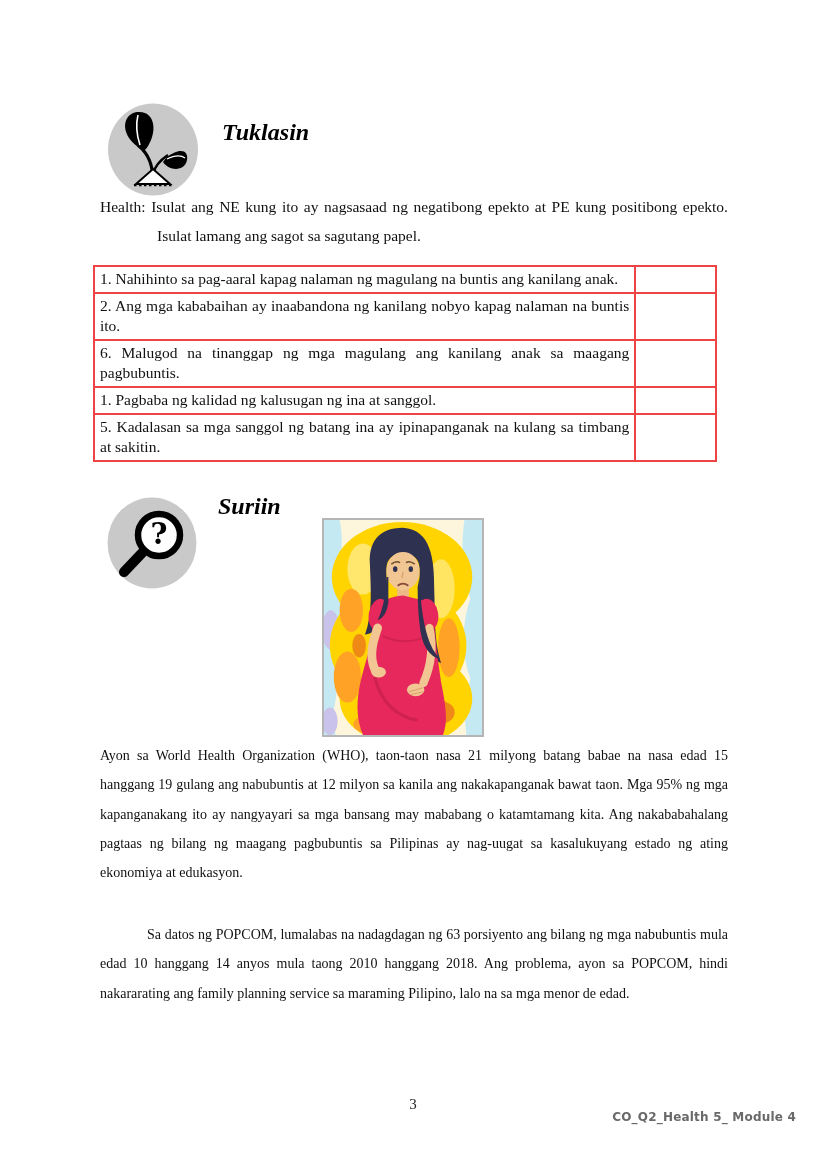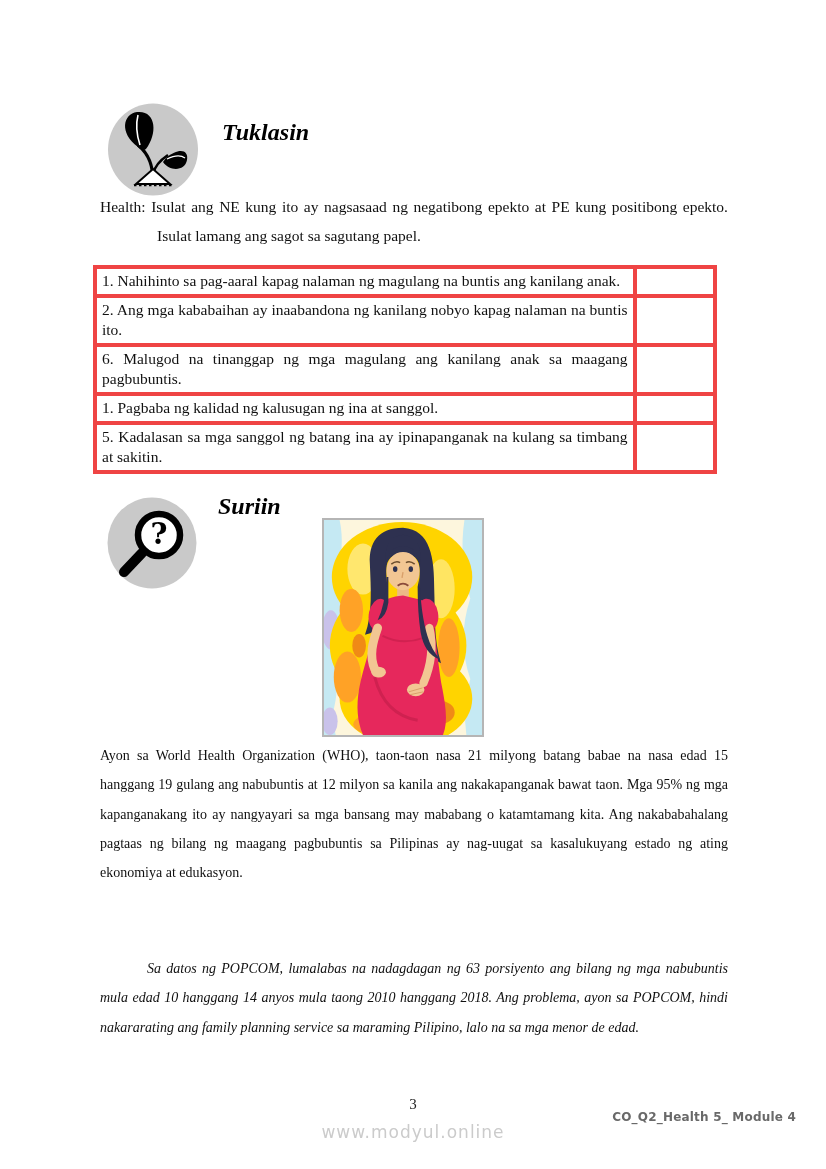--- a/index.html
+++ b/index.html
@@ -29,21 +29,21 @@
     padding-left:57px; text-indent:-57px;
   }
   .panuto b { font-weight:normal; }
   
   table.ne-pe {
     position:absolute; left:93px; top:265px; width:624px;
     border-collapse:collapse;
     font-size:15.5px; line-height:20px;
   }
   table.ne-pe td {
-    border:4px solid #ef4444;
+    border:2px solid #ef4444;
     vertical-align:top;
     padding:2px 5px 3px 5px;
   }
   td.stmt { width:543px; text-align:justify; }
   td.ans  { width:81px; }
   
   .illustration {
     position:absolute; left:322px; top:518px;
     width:162px; height:219px;
     border:2px solid #b5b5b5;
@@ -187,19 +187,18 @@
 
       <path d="M60,118 Q80,128 102,120" stroke="#c01c47" stroke-width="2" fill="none" opacity="0.55"></path>
       <path d="M52,160 Q62,198 96,204" stroke="#c01c47" stroke-width="3" fill="none" opacity="0.6"></path>
 
       <path d="M64,58 Q63,86 55,102 Q64,99 66,84 L66,58 Z" fill="#2e3150"></path>
       <path d="M98,58 Q99,95 106,118 Q110,132 119,142 Q103,137 99,114 Q96,94 96,68 Z" fill="#2e3150"></path>
     </svg>
   </div>
 
   <p class="para" style="top:741px;">Ayon sa World Health Organization (WHO), taon-taon nasa 21 milyong batang babae na nasa edad 15 hanggang 19 gulang ang nabubuntis at 12 milyon sa kanila ang nakakapanganak bawat taon. Mga 95% ng mga kapanganakang ito ay nangyayari sa mga bansang may mababang o katamtamang kita. Ang nakababahalang pagtaas ng bilang ng maagang pagbubuntis sa Pilipinas ay nag-uugat sa kasalukuyang estado ng ating ekonomiya at edukasyon.</p>
-  <p class="para indent" style="top:954px;font-style:italic;">Sa datos ng POPCOM,  lumalabas na nadagdagan ng 63 porsiyento ang bilang ng mga nabubuntis mula edad 10 hanggang 14 anyos mula taong 2010 hanggang 2018. Ang problema, ayon sa POPCOM, hindi nakararating ang family planning service sa maraming Pilipino, lalo na sa mga menor de edad.</p>
+  <p class="para indent" style="top:920px;">Sa datos ng POPCOM,  lumalabas na nadagdagan ng 63 porsiyento ang bilang ng mga nabubuntis mula edad 10 hanggang 14 anyos mula taong 2010 hanggang 2018. Ang problema, ayon sa POPCOM, hindi nakararating ang family planning service sa maraming Pilipino, lalo na sa mga menor de edad.</p>
 
   <div class="page-number">3</div>
-  <div class="watermark">www.modyul.online</div>
   <div class="module-label">CO_Q2_Health 5_ Module 4</div>
 
 </div>
 
 </body></html>

